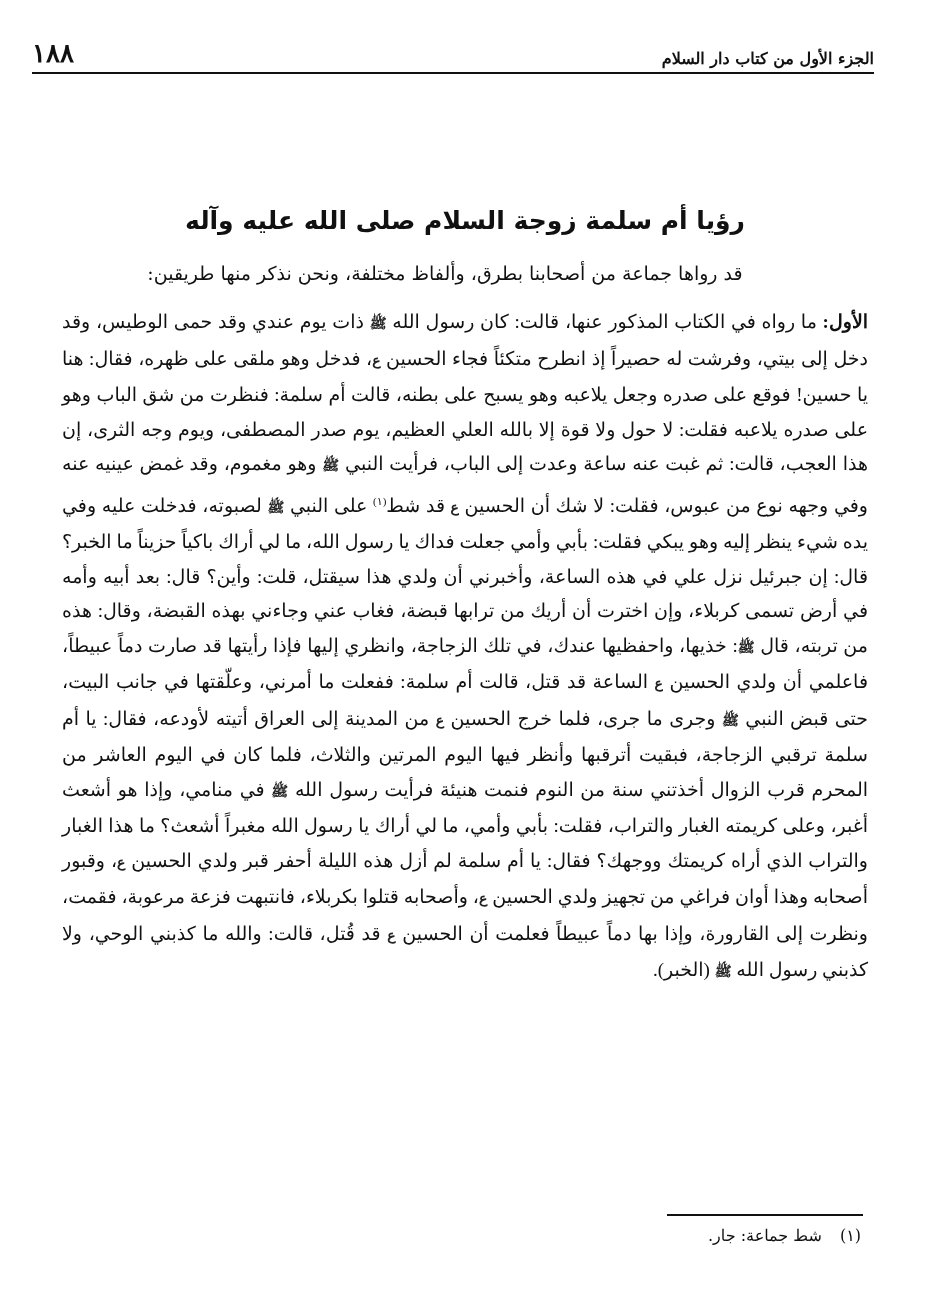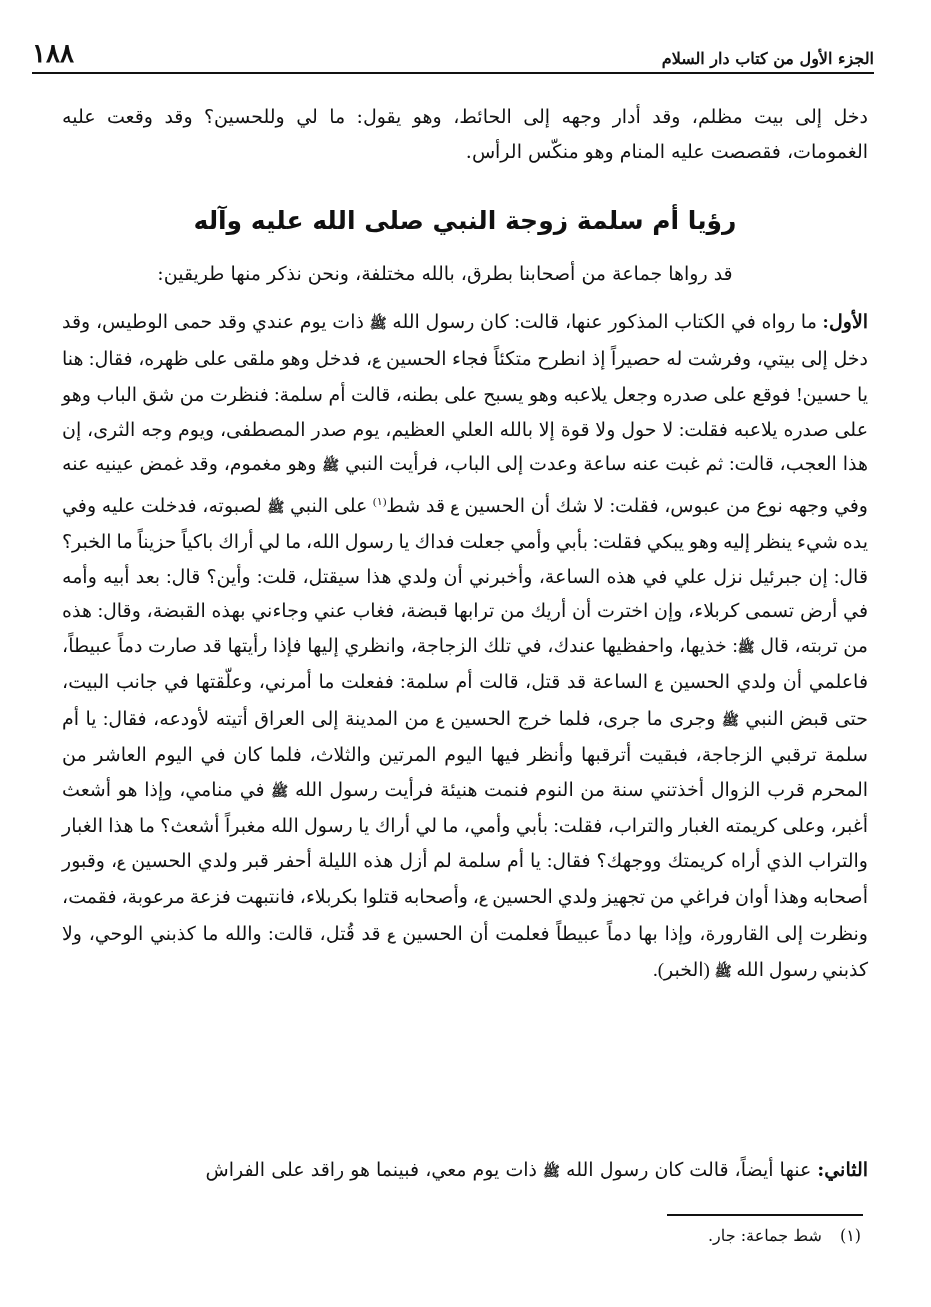--- a/index.html
+++ b/index.html
@@ -105,33 +105,29 @@
 </head>
 <body>
 
 <div class="page">
 
   <div class="running-header">
     <span class="header-title">الجزء الأول من كتاب دار السلام</span>
     <span class="page-number">١٨٨</span>
   </div>
 
-  <div class="body-text p1">دخل إلى بيت مظلم، وقد أدار وجهه إلى الحائط، وهو يقول: ما لي وللحسين؟ وقد وقعت عليه الغمومات، فقصصت عليه المنام وهو منكّس الرأس.</div>
 
-  <div class="section-heading">رؤيا أم سلمة زوجة النبي صلى الله عليه وآله</div>
+  <div class="section-heading">رؤيا أم سلمة زوجة السلام صلى الله عليه وآله</div>
 
-  <div class="body-text intro">قد رواها جماعة من أصحابنا بطرق، بالله مختلفة، ونحن نذكر منها طريقين:</div>
+  <div class="body-text intro">قد رواها جماعة من أصحابنا بطرق، وألفاظ مختلفة، ونحن نذكر منها طريقين:</div>
 
   <div class="body-text p2">
     <span class="lead">الأول:</span><span> ما رواه في الكتاب المذكور عنها، قالت: كان رسول الله </span><span class="honorific">ﷺ</span><span> ذات يوم عندي وقد حمى الوطيس، وقد دخل إلى بيتي، وفرشت له حصيراً إذ انطرح متكئاً فجاء الحسين </span><span class="honorific">ع</span><span>، فدخل وهو ملقى على ظهره، فقال: هنا يا حسين! فوقع على صدره وجعل يلاعبه وهو يسبح على بطنه، قالت أم سلمة: فنظرت من شق الباب وهو على صدره يلاعبه فقلت: لا حول ولا قوة إلا بالله العلي العظيم، يوم صدر المصطفى، ويوم وجه الثرى، إن هذا العجب، قالت: ثم غبت عنه ساعة وعدت إلى الباب، فرأيت النبي </span><span class="honorific">ﷺ</span><span> وهو مغموم، وقد غمض عينيه عنه وفي وجهه نوع من عبوس، فقلت: لا شك أن الحسين </span><span class="honorific">ع</span><span> قد شط</span><span class="fnref">(١)</span><span> على النبي </span><span class="honorific">ﷺ</span><span> لصبوته، فدخلت عليه وفي يده شيء ينظر إليه وهو يبكي فقلت: بأبي وأمي جعلت فداك يا رسول الله، ما لي أراك باكياً حزيناً ما الخبر؟ قال: إن جبرئيل نزل علي في هذه الساعة، وأخبرني أن ولدي هذا سيقتل، قلت: وأين؟ قال: بعد أبيه وأمه في أرض تسمى كربلاء، وإن اخترت أن أريك من ترابها قبضة، فغاب عني وجاءني بهذه القبضة، وقال: هذه من تربته، قال </span><span class="honorific">ﷺ</span><span>: خذيها، واحفظيها عندك، في تلك الزجاجة، وانظري إليها فإذا رأيتها قد صارت دماً عبيطاً، فاعلمي أن ولدي الحسين </span><span class="honorific">ع</span><span> الساعة قد قتل، قالت أم سلمة: ففعلت ما أمرني، وعلّقتها في جانب البيت، حتى قبض النبي </span><span class="honorific">ﷺ</span><span> وجرى ما جرى، فلما خرج الحسين </span><span class="honorific">ع</span><span> من المدينة إلى العراق أتيته لأودعه، فقال: يا أم سلمة ترقبي الزجاجة، فبقيت أترقبها وأنظر فيها اليوم المرتين والثلاث، فلما كان في اليوم العاشر من المحرم قرب الزوال أخذتني سنة من النوم فنمت هنيئة فرأيت رسول الله </span><span class="honorific">ﷺ</span><span> في منامي، وإذا هو أشعث أغبر، وعلى كريمته الغبار والتراب، فقلت: بأبي وأمي، ما لي أراك يا رسول الله مغبراً أشعث؟ ما هذا الغبار والتراب الذي أراه كريمتك ووجهك؟ فقال: يا أم سلمة لم أزل هذه الليلة أحفر قبر ولدي الحسين </span><span class="honorific">ع</span><span>، وقبور أصحابه وهذا أوان فراغي من تجهيز ولدي الحسين </span><span class="honorific">ع</span><span>، وأصحابه قتلوا بكربلاء، فانتبهت فزعة مرعوبة، فقمت، ونظرت إلى القارورة، وإذا بها دماً عبيطاً فعلمت أن الحسين </span><span class="honorific">ع</span><span> قد قُتل، قالت: والله ما كذبني الوحي، ولا كذبني رسول الله </span><span class="honorific">ﷺ</span><span> (الخبر).</span>
   </div>
 
-  <div class="body-text p3">
-    <span class="lead">الثاني:</span><span> عنها أيضاً، قالت كان رسول الله </span><span class="honorific">ﷺ</span><span> ذات يوم معي، فبينما هو راقد على الفراش</span>
-  </div>
 
   <div class="footnote-rule"></div>
 
   <div class="footnote">
     <span class="fn-num">(١)</span><span>شط جماعة: جار.</span>
   </div>
 
 </div>
 
 </body></html>

